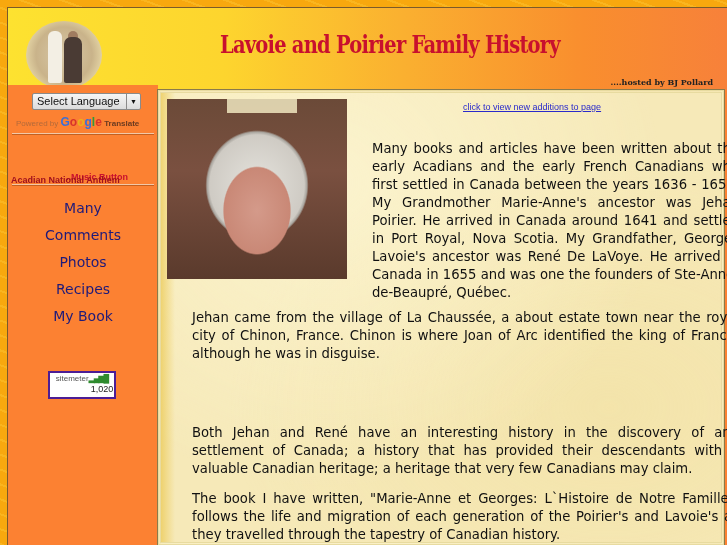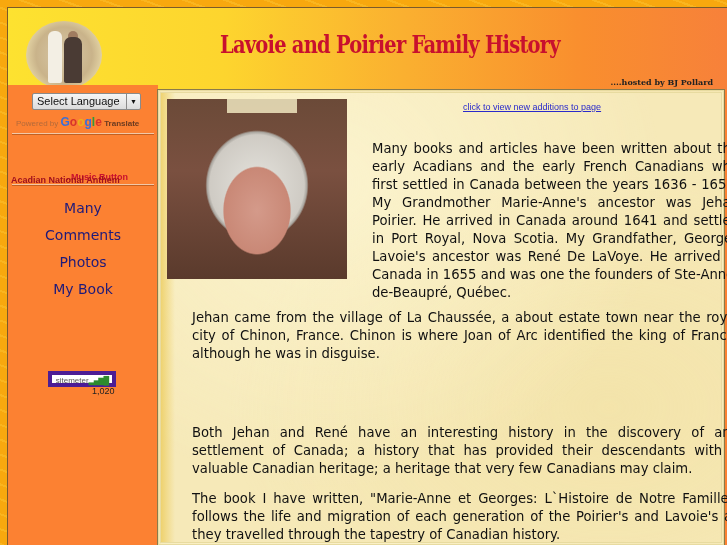--- a/index.html
+++ b/index.html
@@ -87,22 +87,22 @@
   .anthem {
     position:absolute; left:3px; top:90px;
     font-family:"Liberation Sans", sans-serif; font-size:9px; font-weight:bold; color:#a0101e;
   }
   .nav { position:absolute; left:0; top:114px; width:150px; }
   .nav a {
     display:block; height:27px; line-height:18px;
     color:#1e1a7a; text-decoration:none; font-size:14px;
   }
   .sitemeter {
-    position:absolute; left:40px; top:286px; width:68px; height:16px;
-    background:#fff; border:4px solid #4c1d95; box-sizing:border-box;
+    position:absolute; left:40px; top:286px; width:68px; height:28px;
+    background:#fff; border:2px solid #4c1d95; box-sizing:border-box;
     font-family:"Liberation Sans", sans-serif; text-align:center;
   }
   .sitemeter .sm-top { font-size:8px; color:#555; line-height:10px; margin-top:1px; }
   .sitemeter .sm-bars { color:#2e8b2e; font-weight:bold; letter-spacing:-1px; }
   .sitemeter .sm-count { font-size:9px; color:#222; line-height:10px;padding-left:40px; }
   .content {
     position:absolute; left:158px; top:90px; width:566px; height:455px;
     border:3px double #e8dba0;
     outline:1px solid #8a7a4a;
     background:
@@ -169,20 +169,21 @@
   </div>
   <div class="hr" style="top:48px;"></div>
   <div class="music-btn">..Music Button</div>
   <div class="anthem">Acadian National Anthem</div>
   <div class="hr" style="top:99px;"></div>
 
   <nav class="nav">
     <a>Many</a>
     <a>Comments</a>
     <a>Photos</a>
+    <a>Recipes</a>
     <a>My Book</a>
   </nav>
 
   <div class="sitemeter">
     <div class="sm-top"><span>sitemeter</span><span class="sm-bars">▂▄▆█</span></div>
     <div class="sm-count">1,020</div>
   </div>
 </div>
 
 <div class="content">

